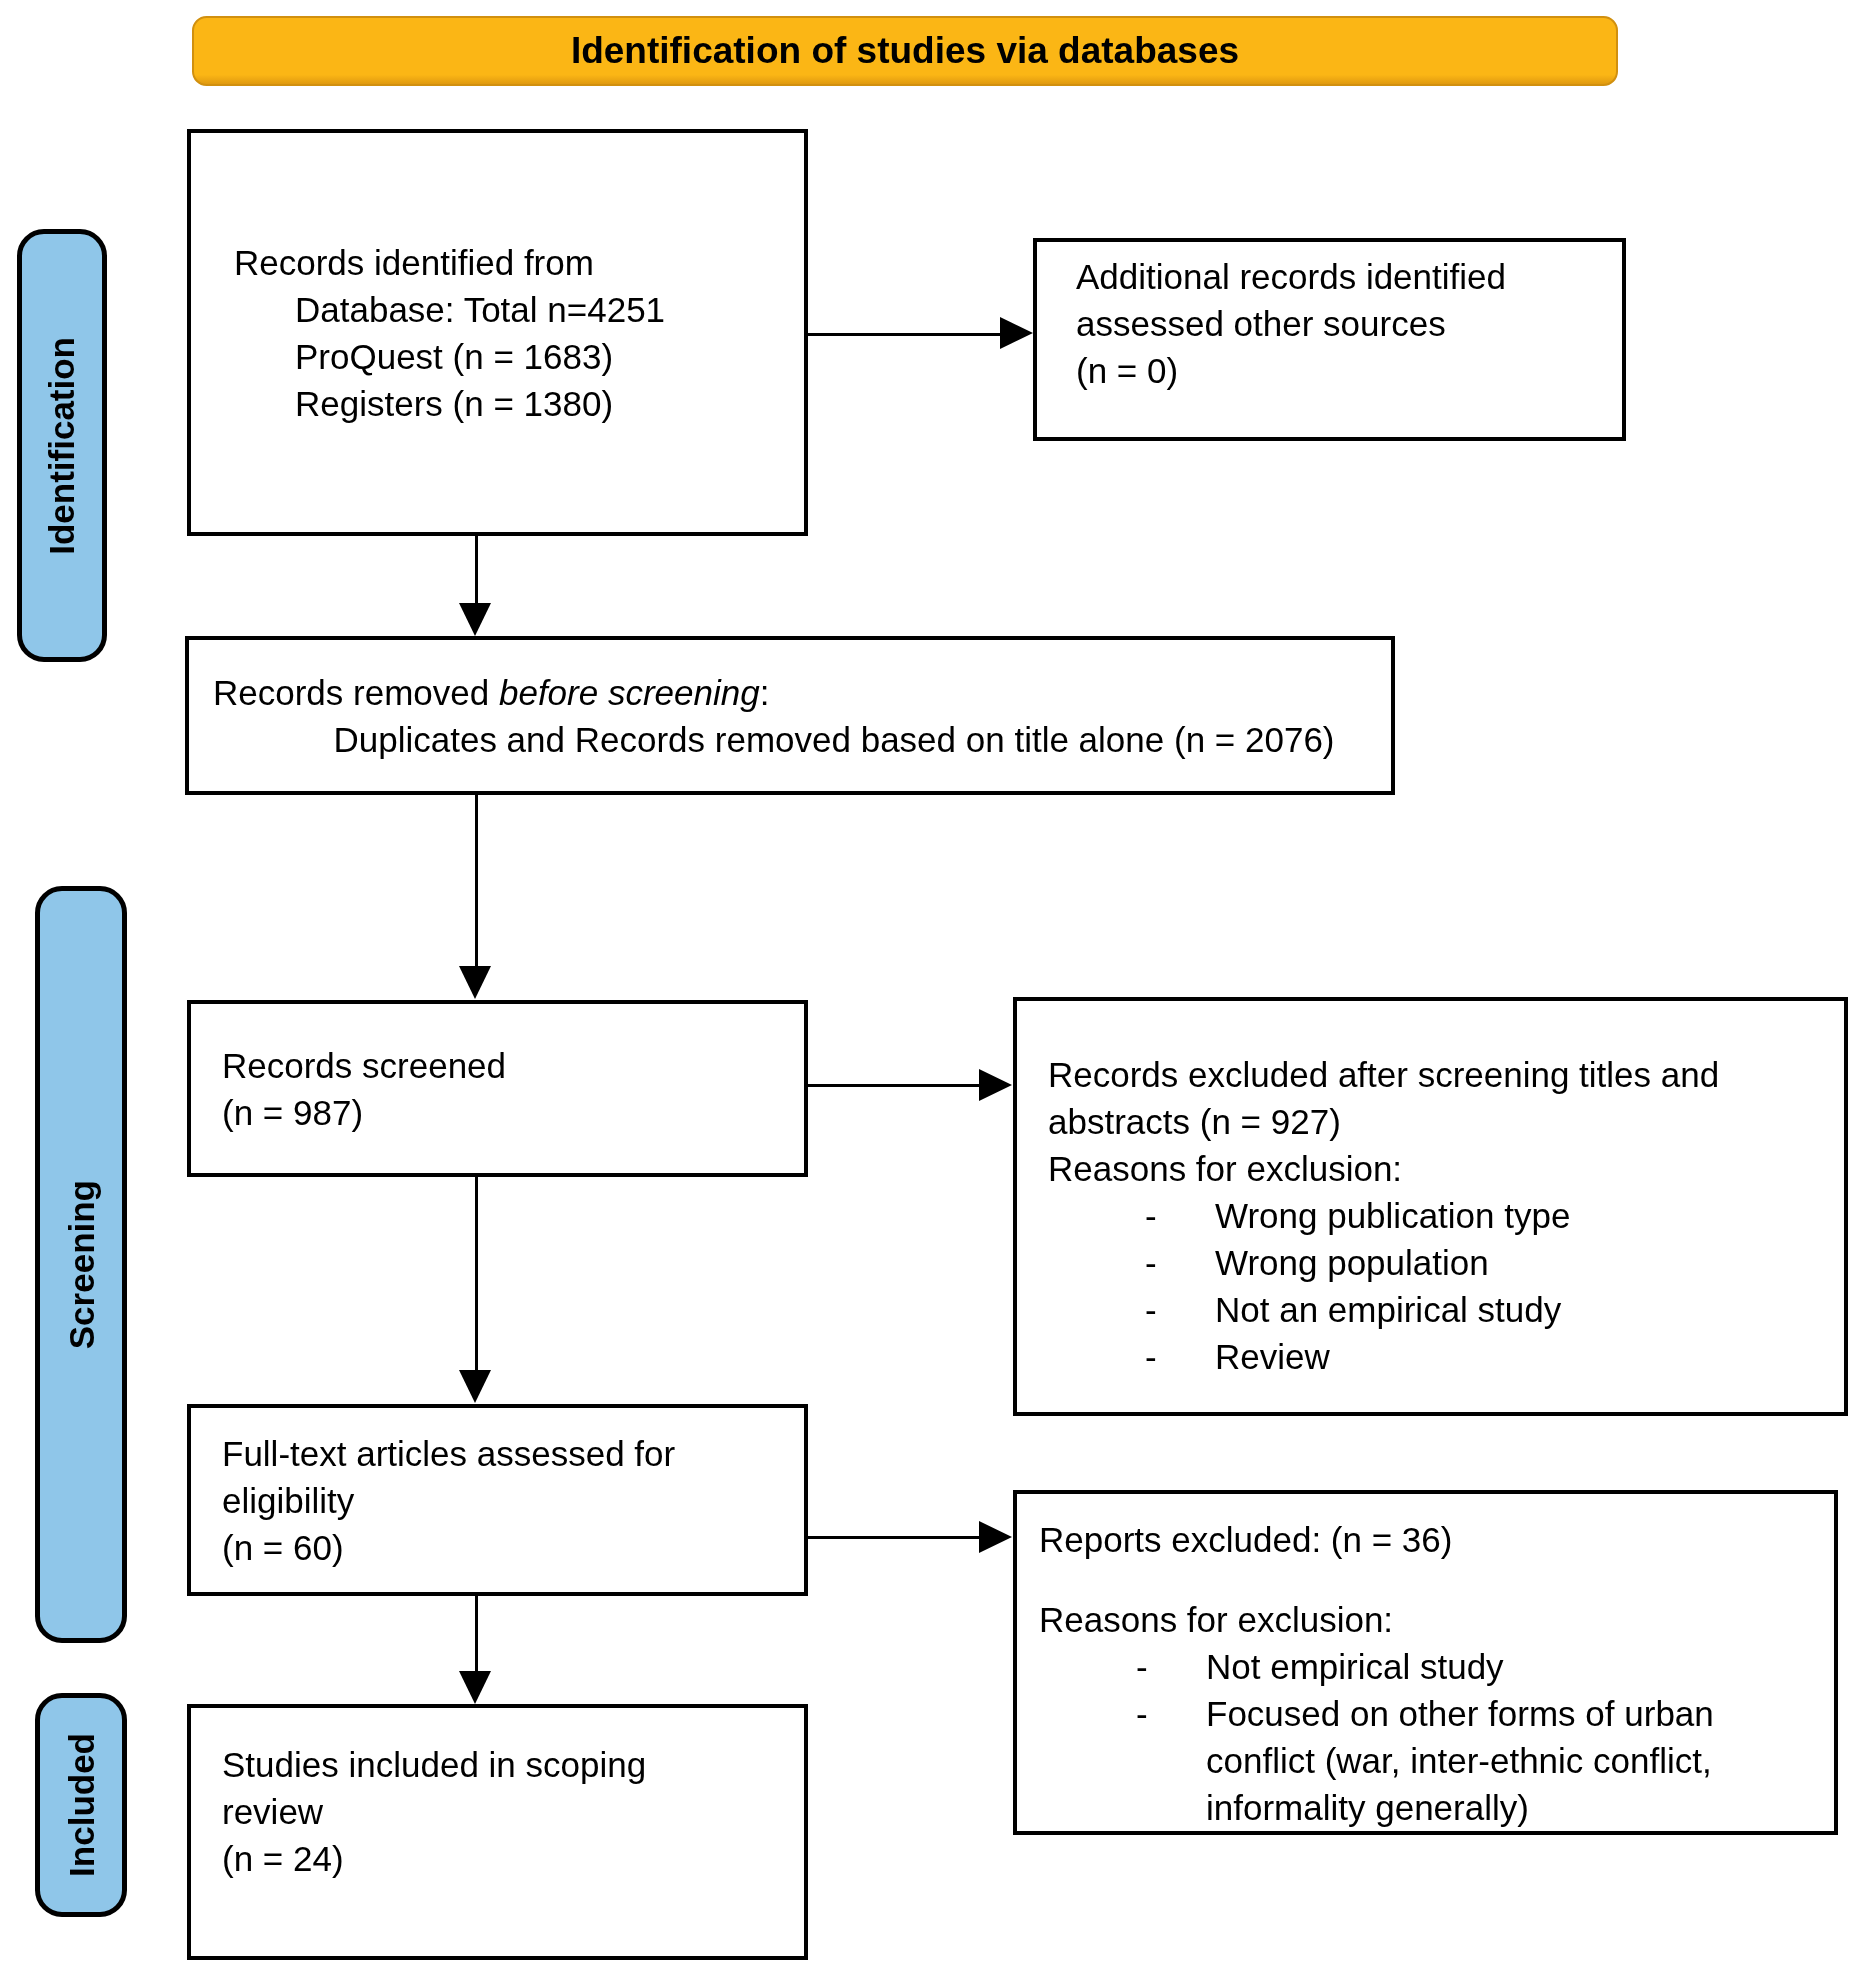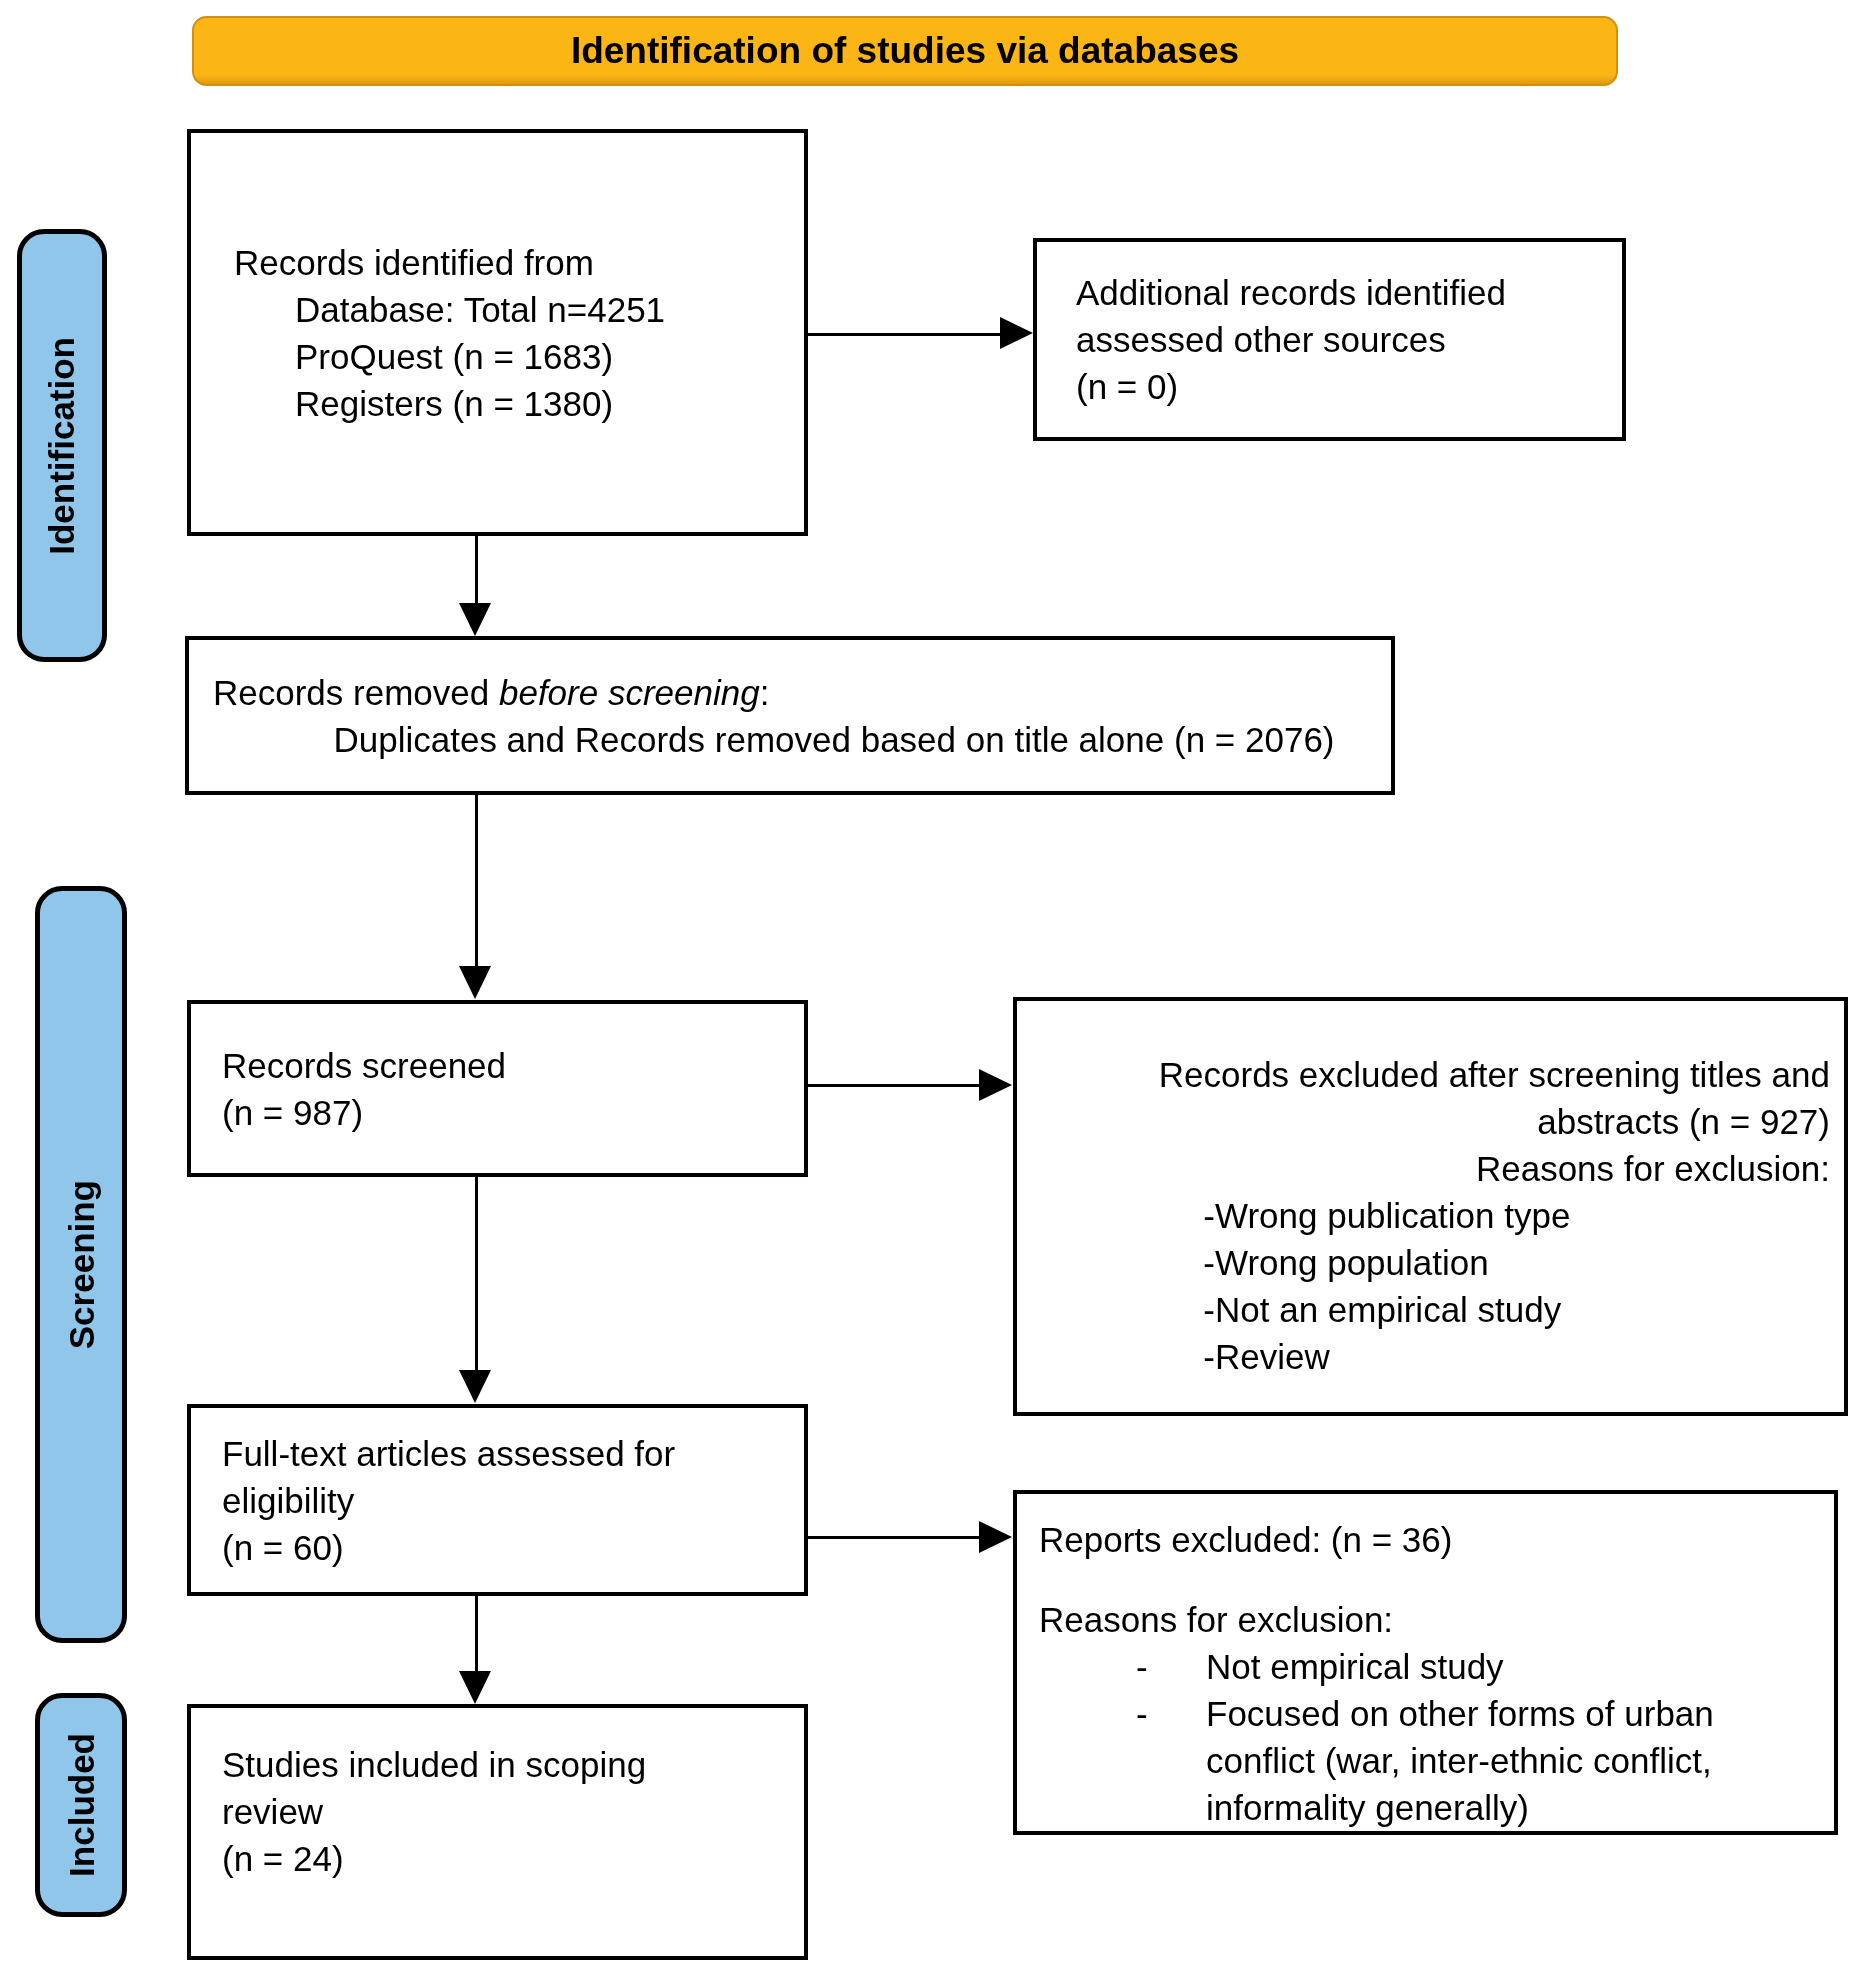--- a/index.html
+++ b/index.html
@@ -70,37 +70,37 @@
     <span>Included</span>
   </div>
 
   <div class="box" style="left:187px;top:129px;width:621px;height:407px;padding-left:43px;justify-content:center;">
     <div class="ln">Records identified from</div>
     <div class="ln indent1">Database: Total n=4251</div>
     <div class="ln indent1">ProQuest (n = 1683)</div>
     <div class="ln indent1">Registers (n = 1380)</div>
   </div>
 
-  <div class="box" style="left:1033px;top:238px;width:593px;height:203px;padding-left:39px;justify-content:flex-start;padding-top:27px;">
+  <div class="box" style="left:1033px;top:238px;width:593px;height:203px;padding-left:39px;justify-content:flex-start;padding-top:11px;">
     <div class="ln">Additional records identified</div>
     <div class="ln">assessed other sources</div>
     <div class="ln">(n = 0)</div>
   </div>
 
   <div class="box" style="left:185px;top:636px;width:1210px;height:159px;padding-left:24px;">
     <div class="ln"><span>Records removed </span><i>before screening</i><span>:</span></div>
     <div class="ln indent2">Duplicates and Records removed based on title alone (n = 2076)</div>
   </div>
 
   <div class="box" style="left:187px;top:1000px;width:621px;height:177px;padding-left:31px;">
     <div class="ln">Records screened</div>
     <div class="ln">(n = 987)</div>
   </div>
 
-  <div class="box" style="left:1013px;top:997px;width:835px;height:419px;justify-content:flex-start;padding:50px 14px 0 31px;text-align:right;">
+  <div class="box" style="left:1013px;top:997px;width:835px;height:419px;justify-content:flex-start;padding:50px 14px 0 31px;">
     <div class="ln wrapok">Records excluded after screening titles and abstracts (n = 927)</div>
     <div class="ln">Reasons for exclusion:</div>
     <div class="bullet">
       <span class="dash">-</span>
       <span class="btext">Wrong publication type</span>
     </div>
     <div class="bullet">
       <span class="dash">-</span>
       <span class="btext">Wrong population</span>
     </div>

